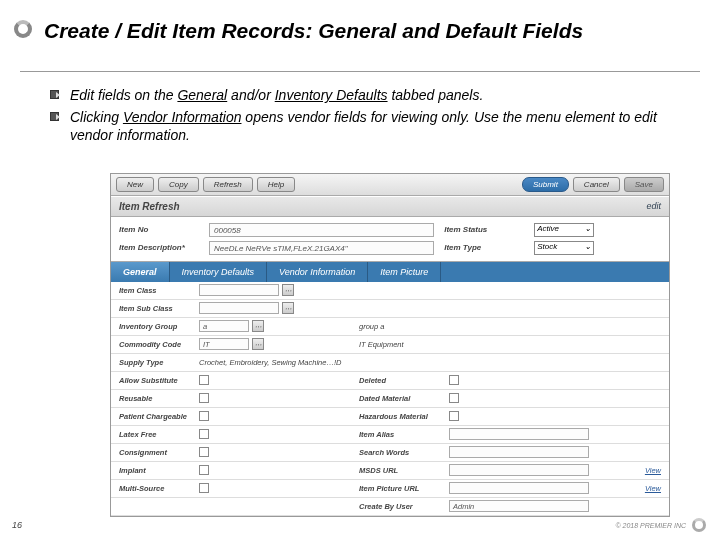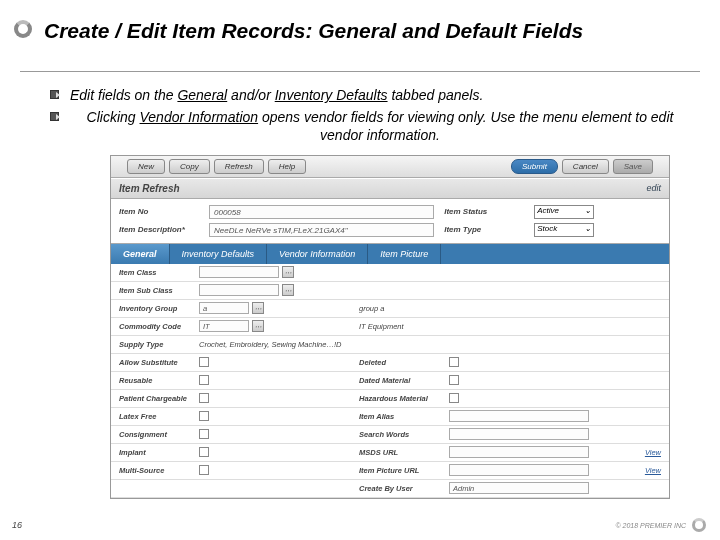--- a/index.html
+++ b/index.html
@@ -2,28 +2,28 @@
 <html><head>
 <meta charset="utf-8">
 <style>
   * { box-sizing: border-box; margin: 0; padding: 0; }
   body { font-family: Arial, sans-serif; width: 720px; height: 540px; background: #fff; position: relative; }
   .slide { width: 720px; height: 540px; padding: 15px 30px 20px 30px; position: relative; font-style: italic; }
   .logo-left { position: absolute; left: 14px; top: 20px; }
   .logo-ring { width: 18px; height: 18px; border: 4px solid #888; border-top-color: #bbb; border-radius: 50%; display: inline-block; }
   .title { font-size: 21px; font-weight: bold; margin-left: 14px; margin-bottom: 28px; margin-top: 4px; }
   .title-underline { border-bottom: 1px solid #999; margin-bottom: 14px; margin-left: -10px; margin-right: -10px; }
-  .bullets { margin-left: 20px; margin-bottom: 10px; text-align: center; }
+  .bullets { margin-left: 20px; margin-bottom: 28px; }
   .bullet-row { display: flex; align-items: flex-start; margin-bottom: 4px; font-size: 14px; line-height: 1.3; }
   .bullet-icon { width: 10px; height: 10px; margin-right: 10px; margin-top: 4px; flex-shrink: 0; }
   .arrow-square { width: 9px; height: 9px; background: #555; border: 1px solid #333; position: relative; }
   .arrow-square::after { content: ''; position: absolute; right: -2px; top: 1px; border-left: 4px solid #ddd; border-top: 3px solid transparent; border-bottom: 3px solid transparent; }
   .uline { text-decoration: underline; }
   .appshot { width: 560px; margin-left: 80px; border: 1px solid #999; font-size: 8px; background: #f0f0f0; }
-  .toolbar { background: linear-gradient(#f5f5f5,#ddd); padding: 3px 16px; display: flex; gap: 4px; border-bottom: 1px solid #aaa; }
+  .toolbar { background: linear-gradient(#f5f5f5,#ddd); padding: 3px 5px; display: flex; gap: 4px; border-bottom: 1px solid #aaa; }
   .tbtn { background: linear-gradient(#eee,#ccc); border: 1px solid #888; border-radius: 3px; padding: 2px 10px; font-size: 8px; color: #333; }
   .tbtn.blue { background: linear-gradient(#4a88c4,#2d6da8); color: #fff; border-color: #2a5a8a; border-radius: 7px; }
   .tbtn.grey { background: linear-gradient(#ccc,#aaa); color: #555; }
   .toolbar-right { margin-left: auto; display: flex; gap: 4px; }
   .panel-head { background: linear-gradient(#e8e8e8,#d6d6d6); padding: 4px 8px; font-size: 10px; font-weight: bold; border-top: 1px solid #fff; border-bottom: 1px solid #aaa; display: flex; align-items: center; color: #444; }
   .edit-link { margin-left: auto; font-weight: normal; color: #345; font-size: 9px; }
   .header-fields { display: flex; flex-wrap: wrap; padding: 6px 8px; background: #fff; border-bottom: 1px solid #aaa; gap: 4px 0; }
   .hf-left { width: 60%; display: flex; align-items: center; }
   .hf-right { width: 40%; display: flex; align-items: center; }
   .hf-label { width: 90px; color: #444; font-weight: bold; font-size: 8px; }

